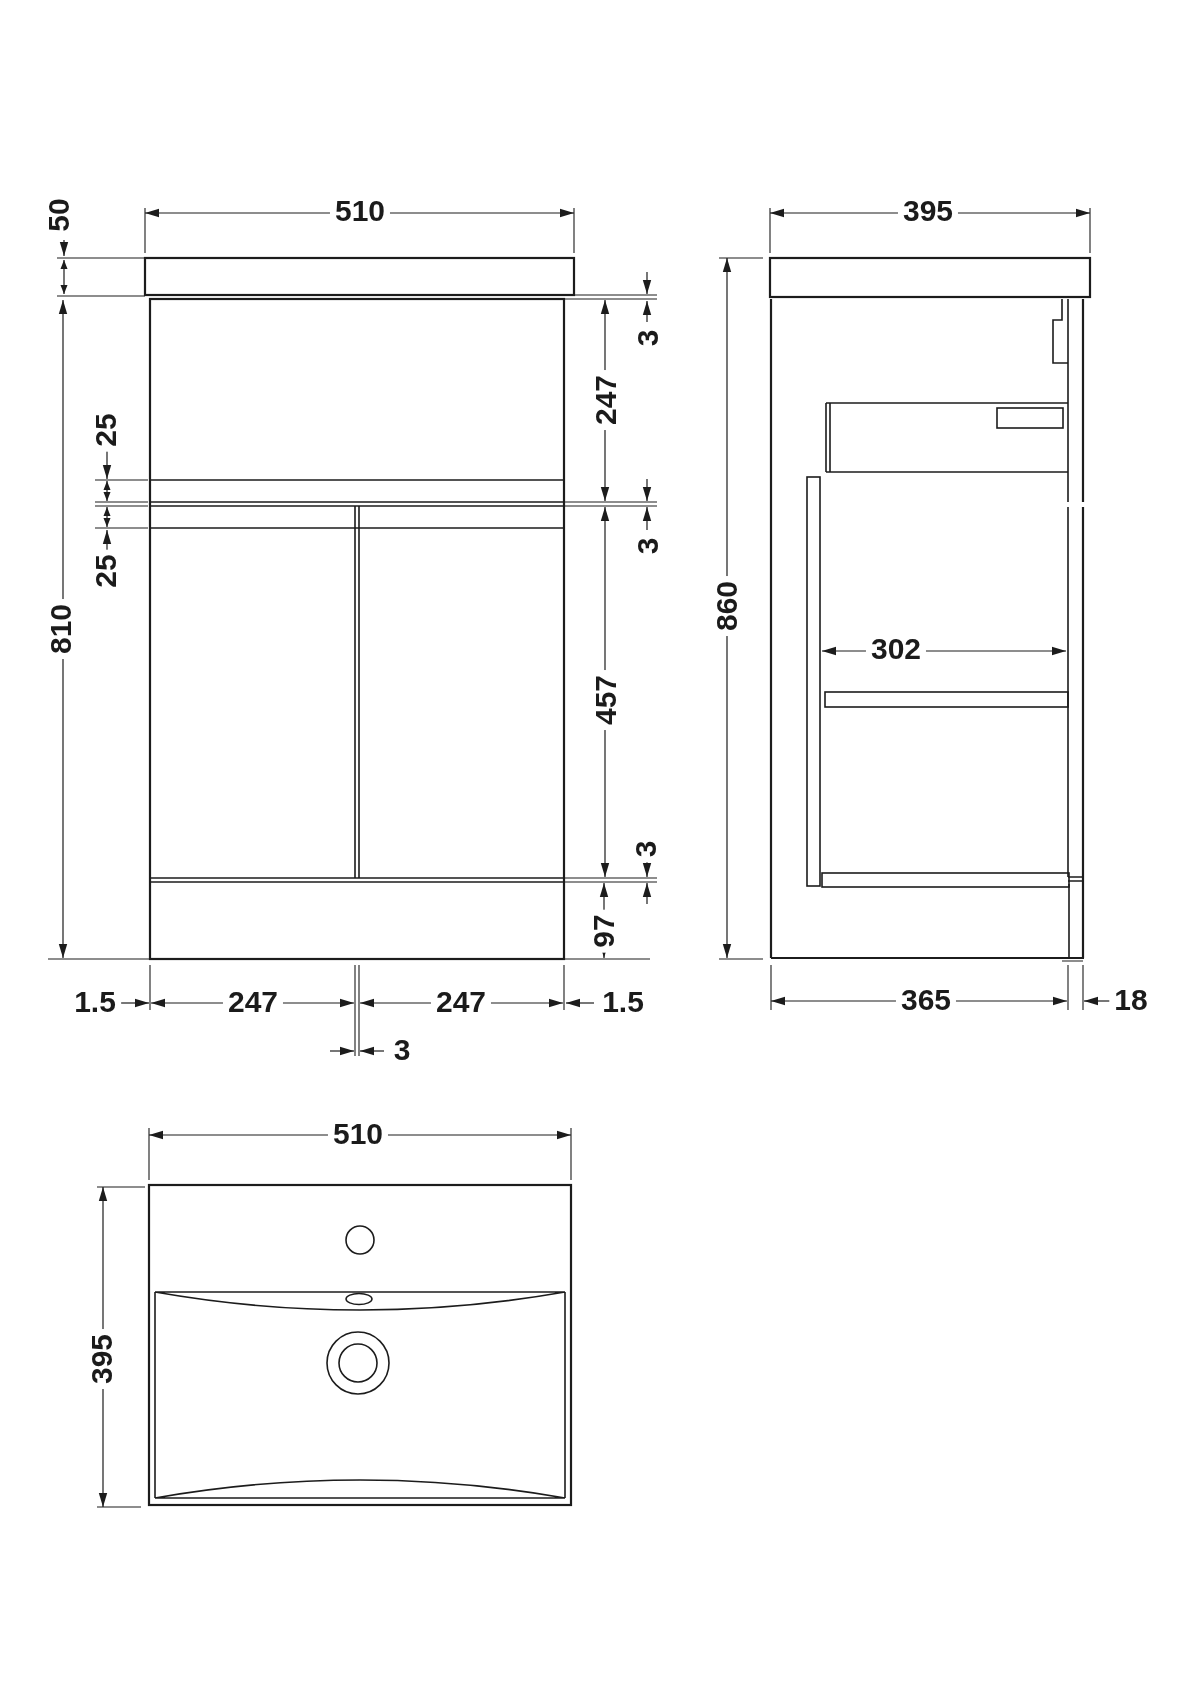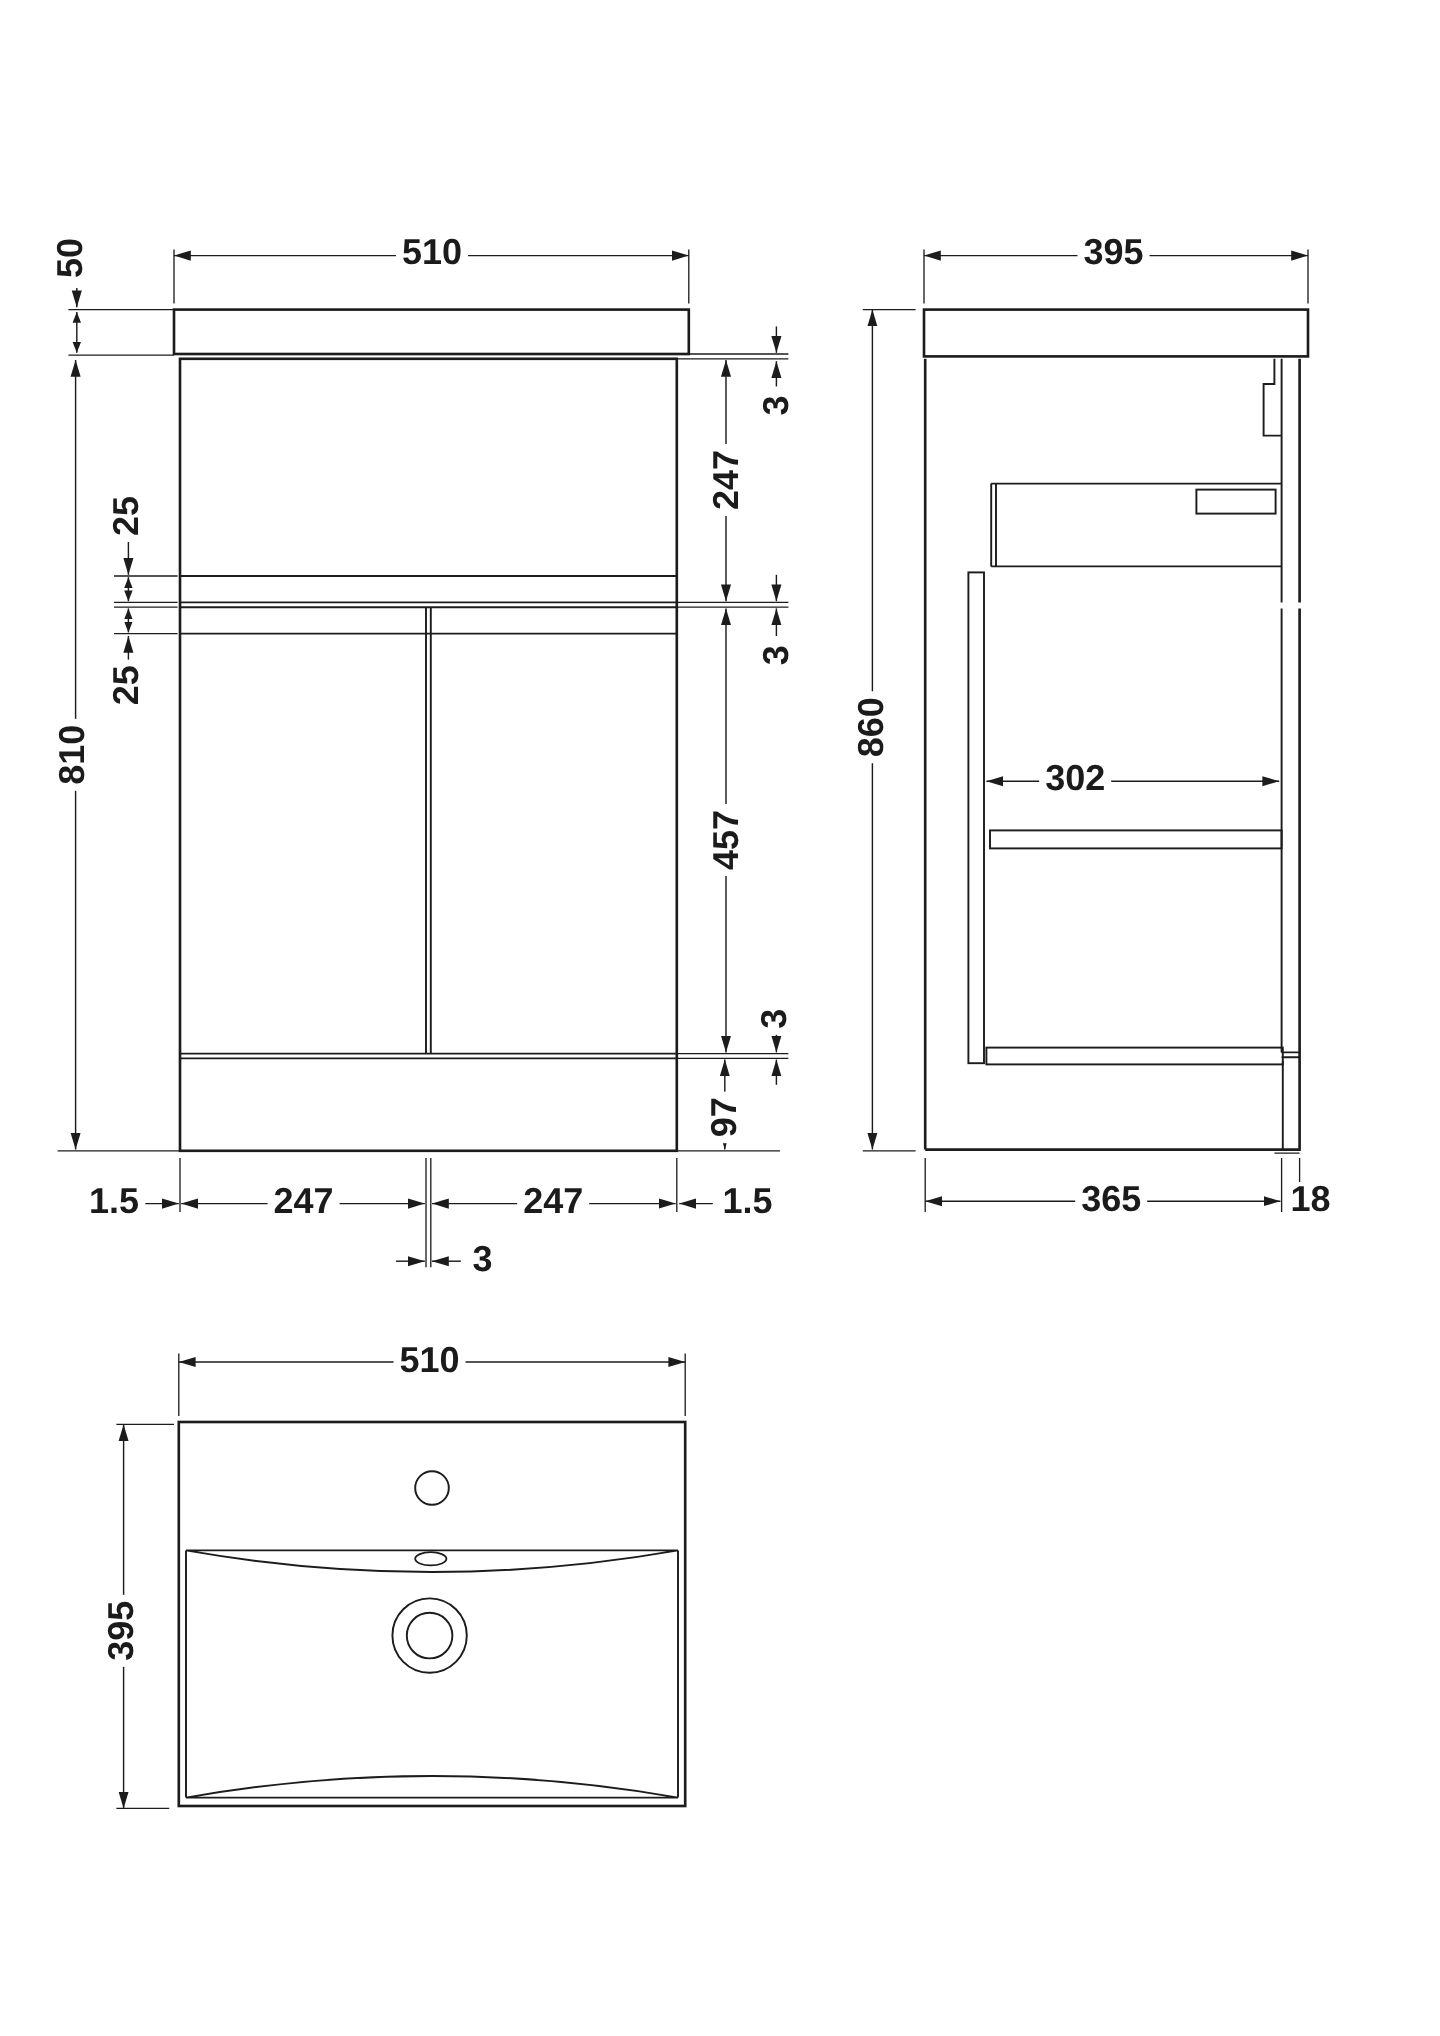--- a/index.html
+++ b/index.html
@@ -171,17 +171,17 @@
   <span class="lbl" style="left:95px;top:1002px">1.5</span>
   <span class="lbl" style="left:253px;top:1002px">247</span>
   <span class="lbl" style="left:461px;top:1002px">247</span>
   <span class="lbl" style="left:623px;top:1002px">1.5</span>
   <span class="lbl" style="left:402px;top:1050px">3</span>
 
   <span class="lbl" style="left:928px;top:211px">395</span>
   <span class="lbl rot" style="left:727px;top:606px">860</span>
   <span class="lbl" style="left:896px;top:649px">302</span>
   <span class="lbl" style="left:926px;top:1000px">365</span>
-  <span class="lbl" style="left:1092px;top:1000px">18</span>
+  <span class="lbl" style="left:1131px;top:1000px">18</span>
 
   <span class="lbl" style="left:358px;top:1134px">510</span>
   <span class="lbl rot" style="left:102px;top:1359px">395</span>
 </div>
 
 </body></html>

